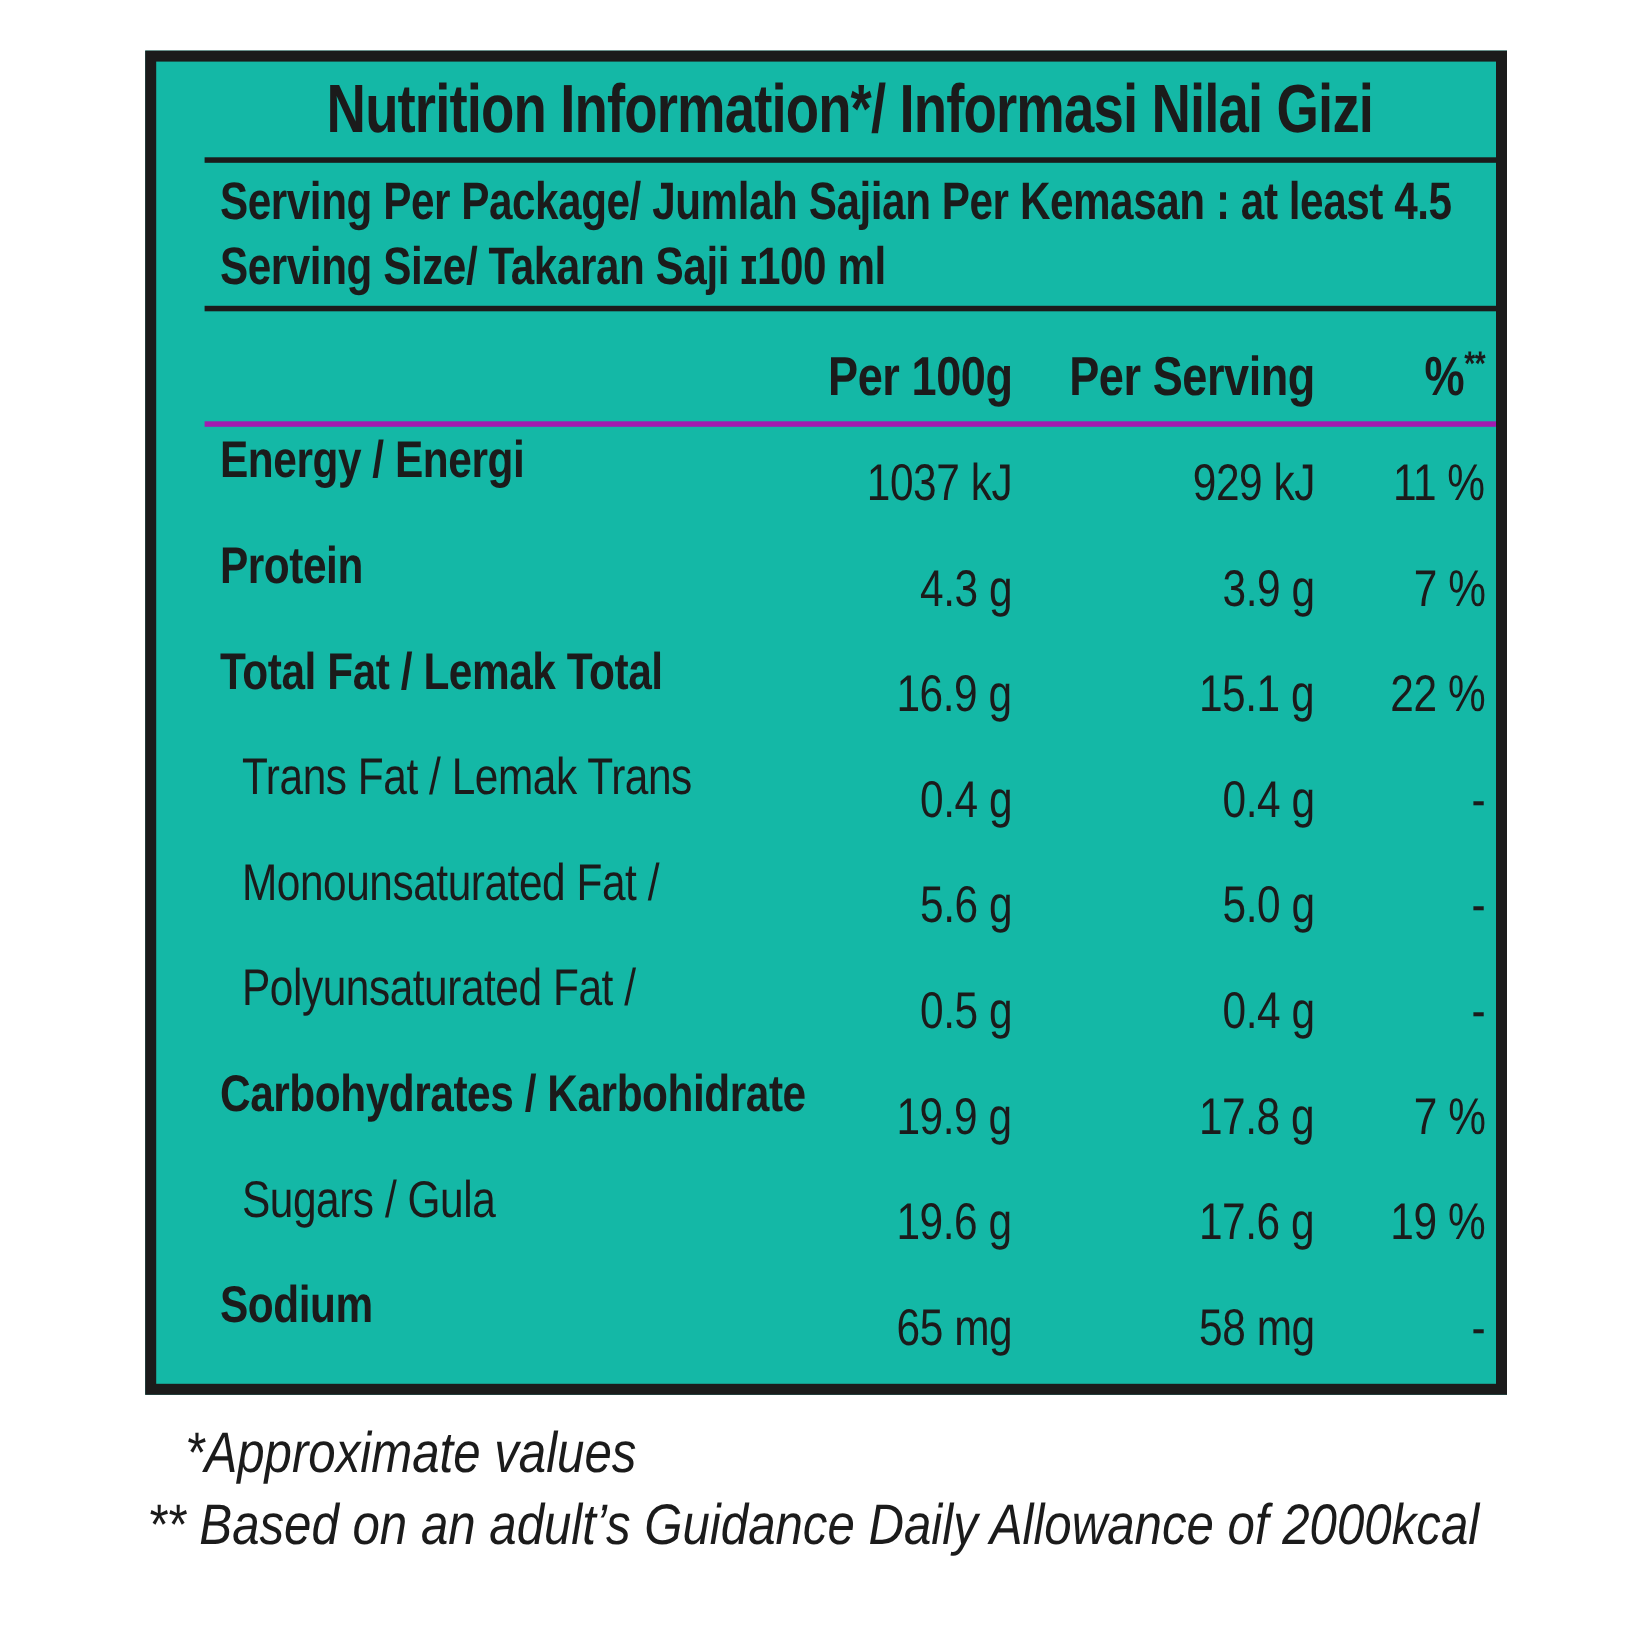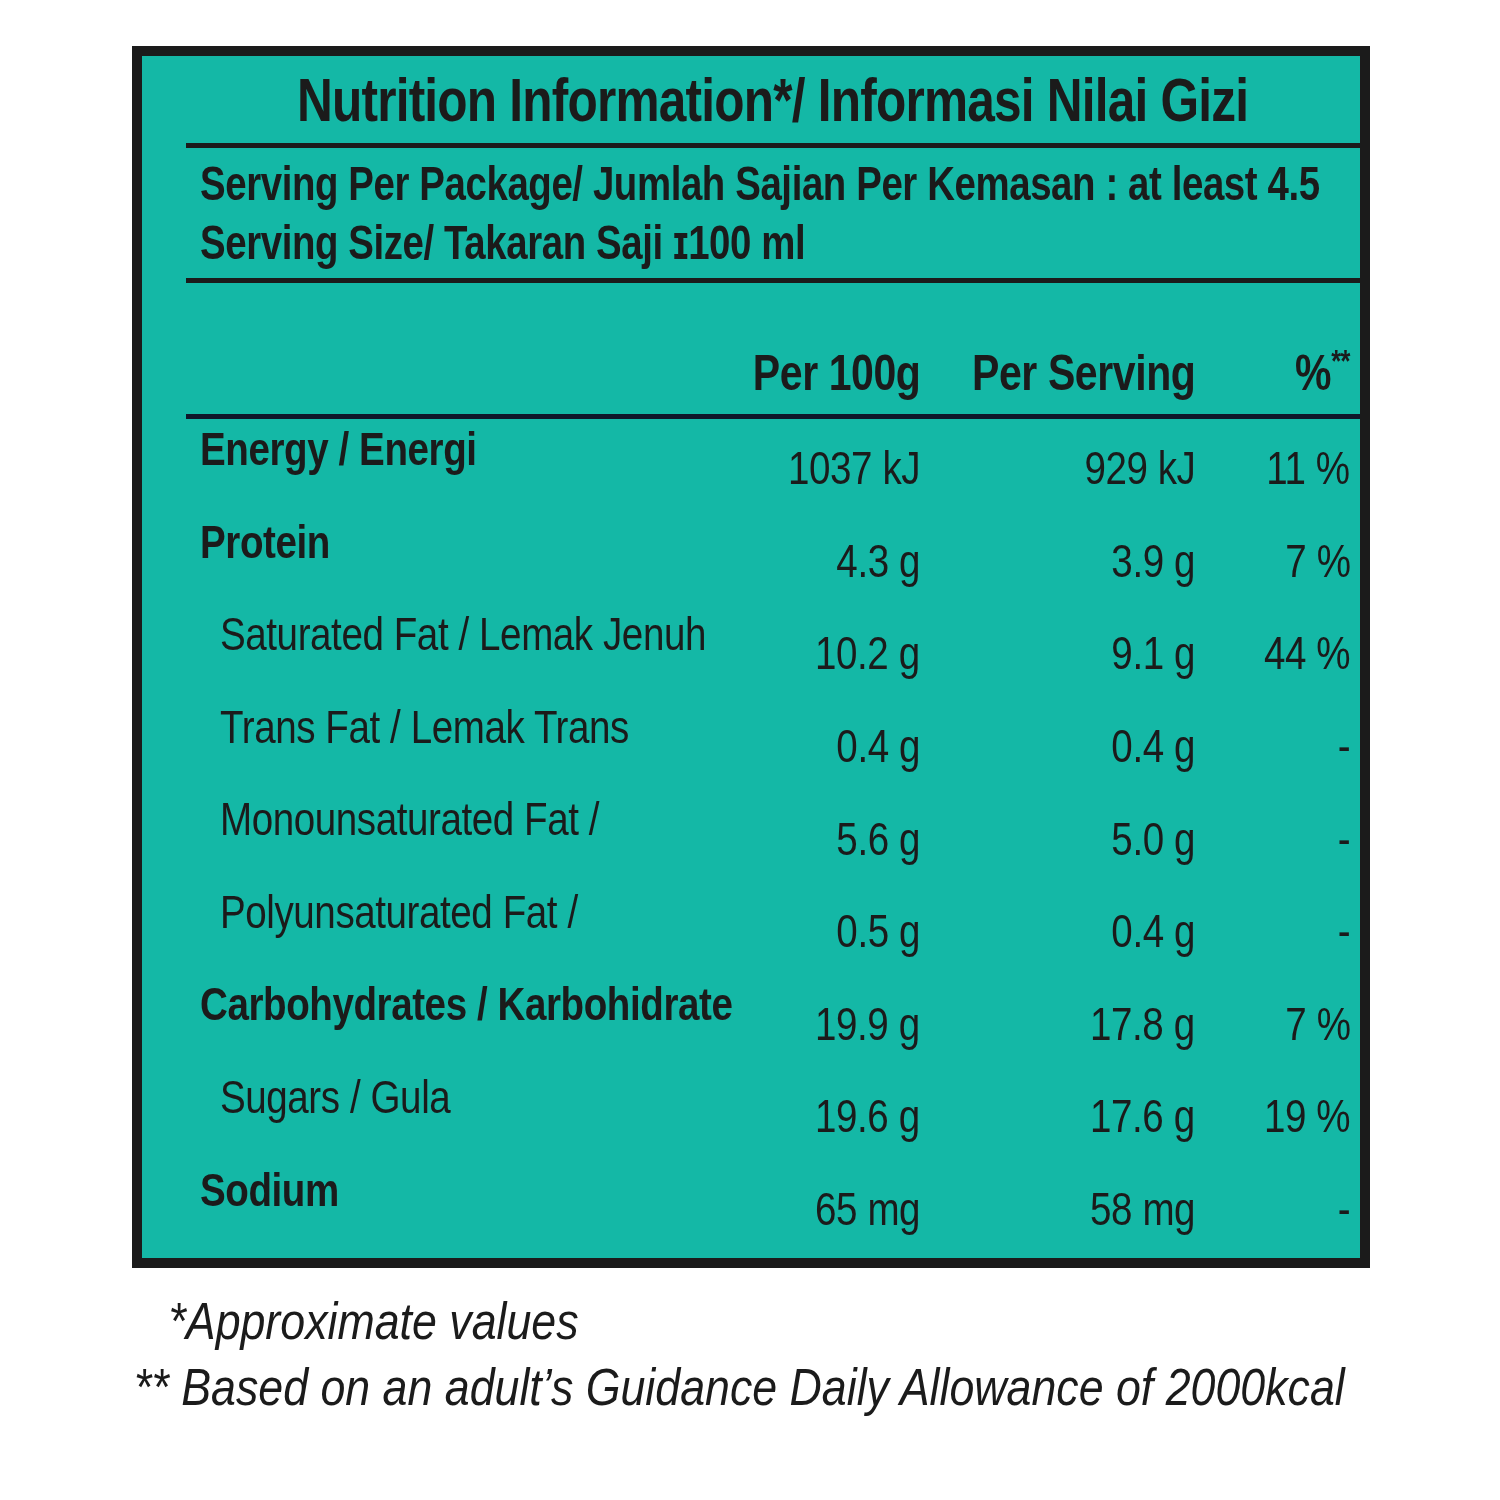--- a/index.html
+++ b/index.html
@@ -55,22 +55,22 @@
     font-size: 48px;
     font-weight: 700;
     letter-spacing: -0.5px;
     white-space: nowrap;
     transform: scaleX(0.80);
     transform-origin: 0 50%;
   }
 
   
   .cols-header {
-    height: 136px;
-    border-bottom: 5px solid #0f172a;
+    height: 105px;
+    border-bottom: 5px solid #a21caf;
     position: relative;
   }
   .hcell {
     position: absolute;
     bottom: 12px;
     font-size: 50px;
     font-weight: 700;
     letter-spacing: -0.5px;
     white-space: nowrap;
     transform: scaleX(0.82);
@@ -160,27 +160,27 @@
     </div>
 
 
     <div class="nrow">
       <span class="lbl b">Protein</span>
       <span class="val pos-a">4.3 g</span>
       <span class="val pos-b">3.9 g</span>
       <span class="val pos-c">7 %</span>
     </div>
 
-
-    <div class="nrow">
-      <span class="lbl ind">Saturated Fat / Lemak Jenuh</span>
-      <span class="val pos-a">10.2 g</span>
-      <span class="val pos-b">9.1 g</span>
-      <span class="val pos-c">44 %</span>
-    </div>
+    <div class="nrow">
+      <span class="lbl b">Total Fat / Lemak Total</span>
+      <span class="val pos-a">16.9 g</span>
+      <span class="val pos-b">15.1 g</span>
+      <span class="val pos-c">22 %</span>
+    </div>
+
 
     <div class="nrow">
       <span class="lbl ind">Trans Fat / Lemak Trans</span>
       <span class="val pos-a">0.4 g</span>
       <span class="val pos-b">0.4 g</span>
       <span class="val pos-c">-</span>
     </div>
 
     <div class="nrow">
       <span class="lbl ind">Monounsaturated Fat /</span>

